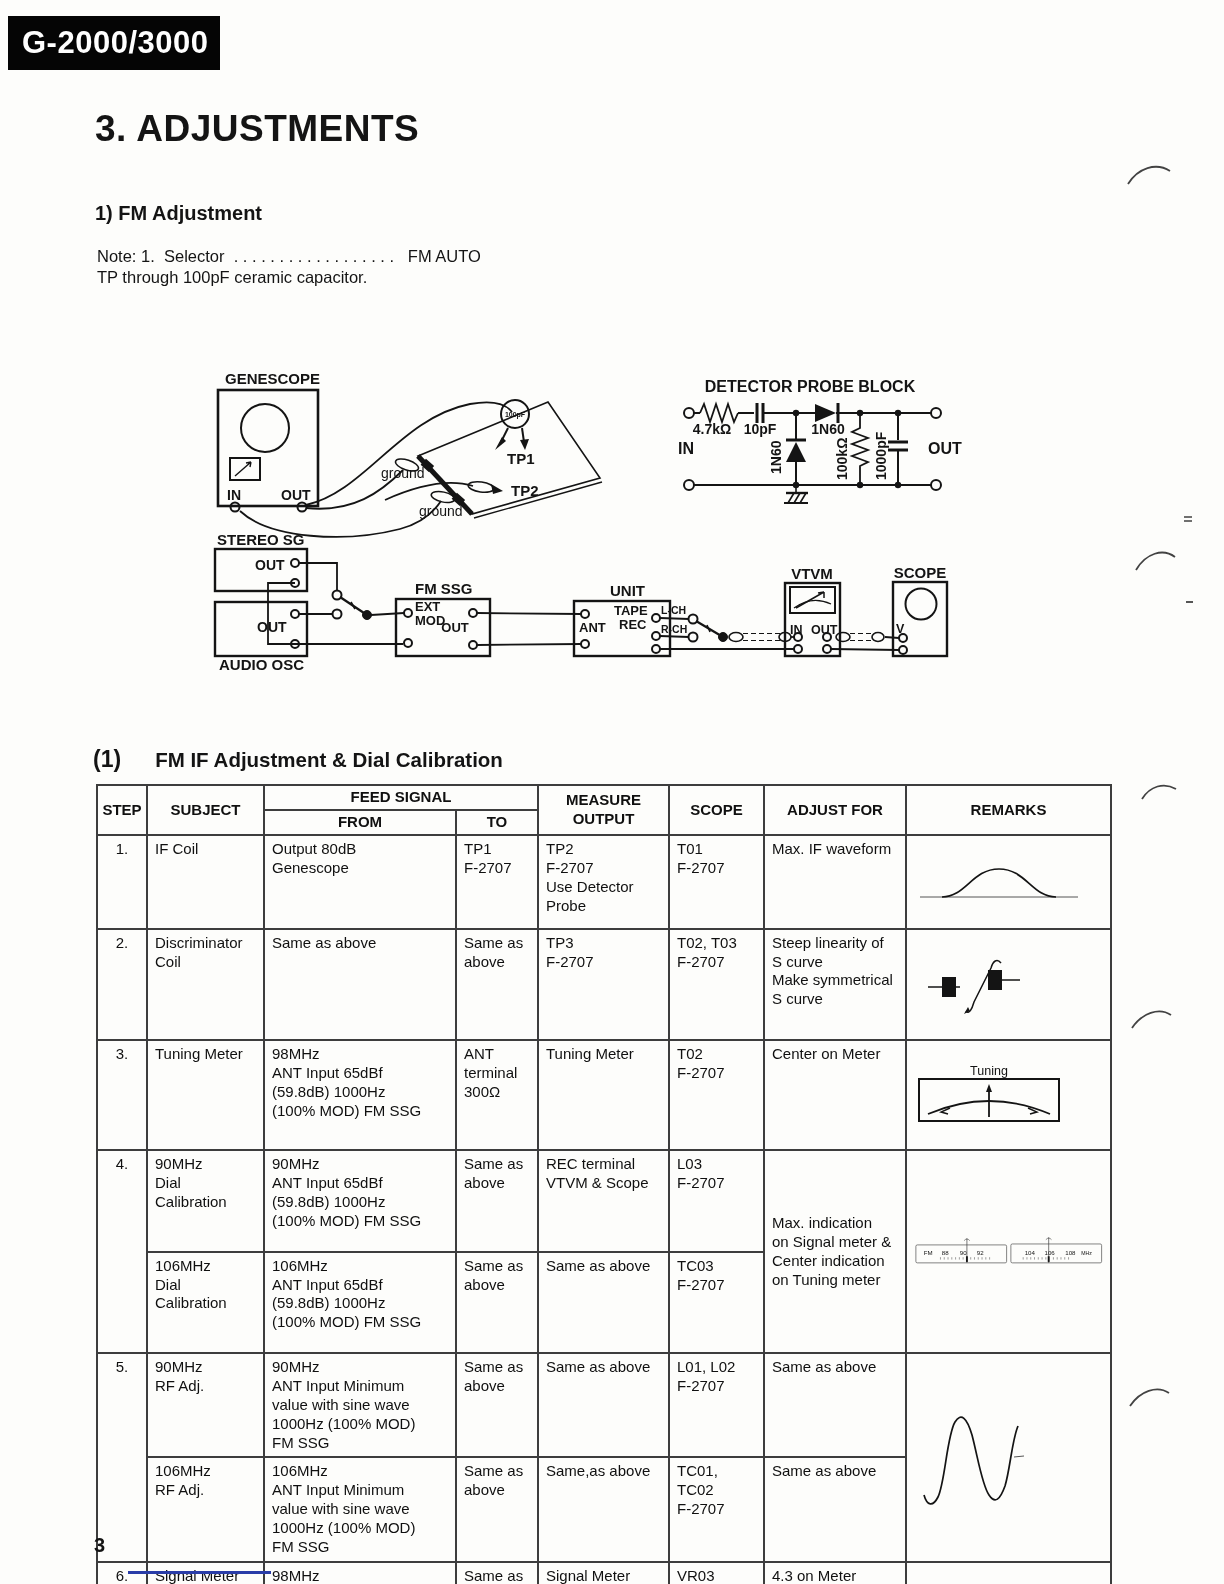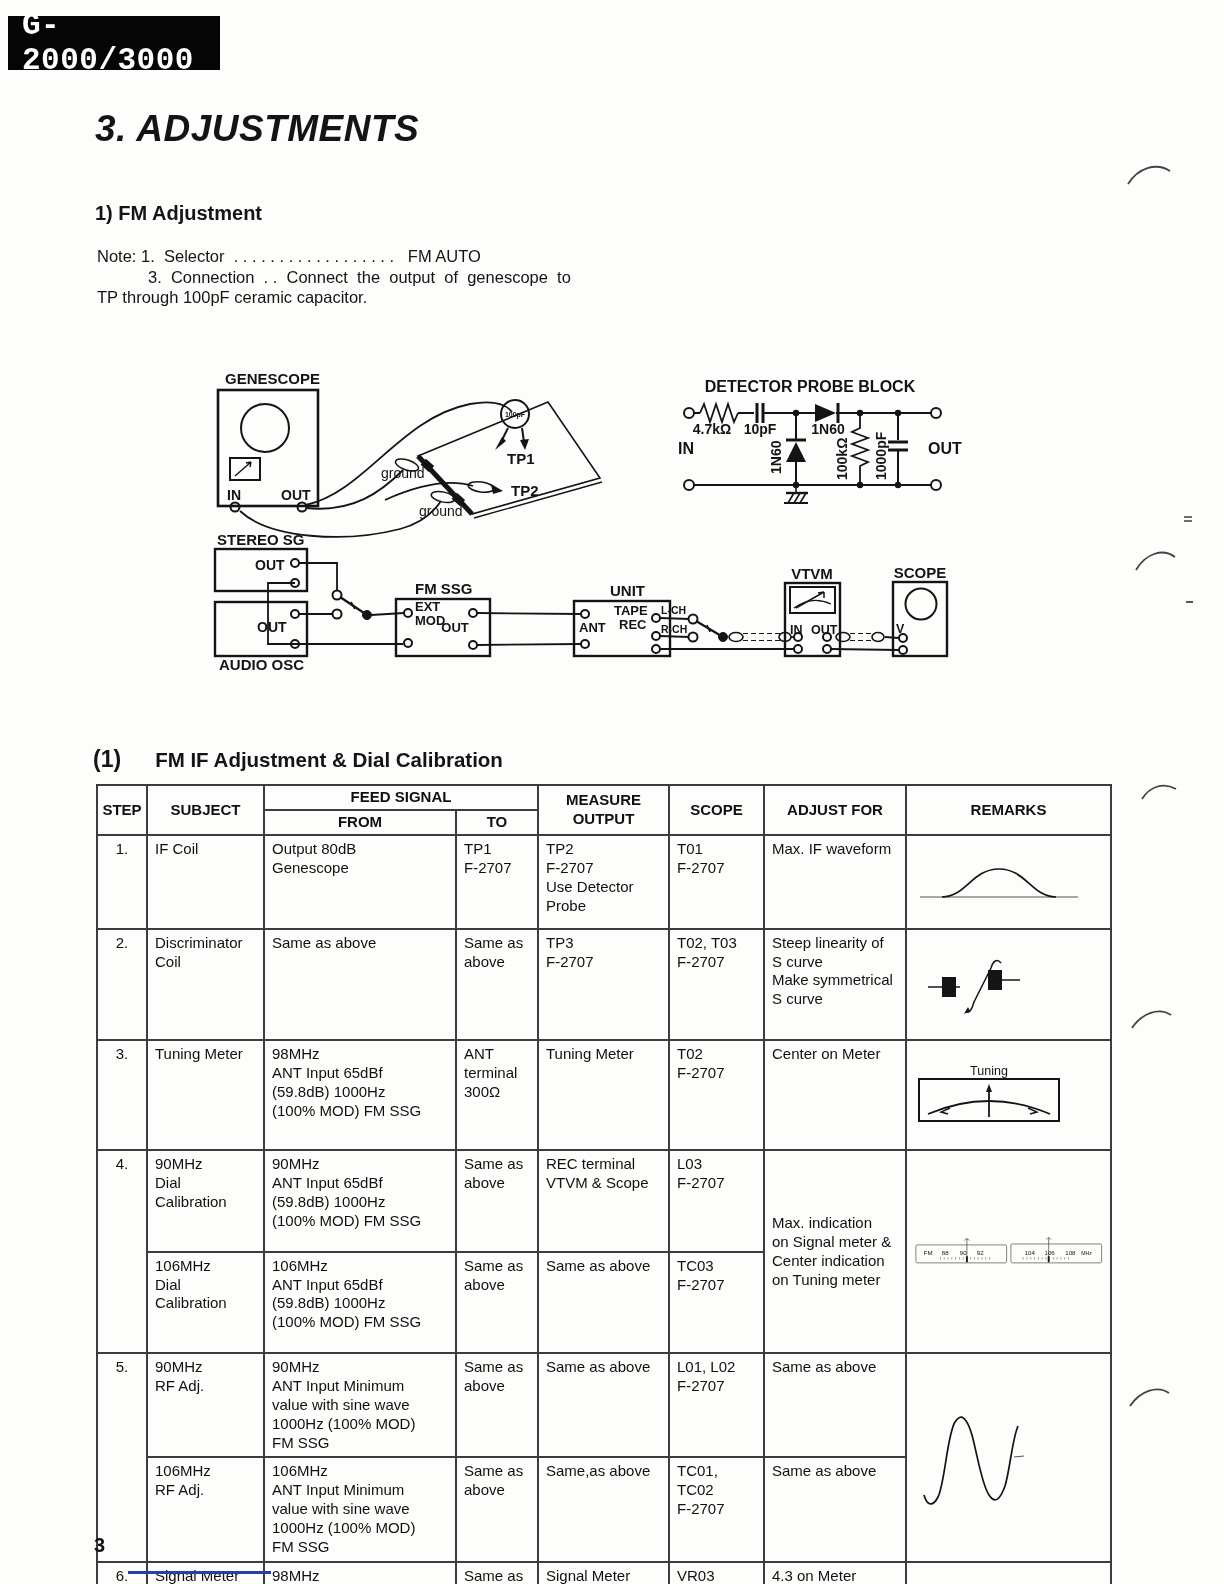--- a/index.html
+++ b/index.html
@@ -1,22 +1,22 @@
 <!DOCTYPE html>
 <html><head>
 <meta charset="utf-8">
 <style>
   html,body{margin:0;padding:0;background:#e8e8e8;}
   #page{position:relative;width:1224px;height:1584px;background:#fdfdfb;overflow:hidden;
         font-family:"Liberation Sans","DejaVu Sans",sans-serif;color:#141414;}
   .abs{position:absolute;}
   .badge{left:8px;top:16px;width:212px;height:54px;background:#050505;color:#fff;
          display:flex;align-items:center;padding-left:14px;box-sizing:border-box;
-         font-size:31px;font-weight:bold;letter-spacing:0.5px;font-family:Liberation Mono, monospace;}
-  .h1{left:95px;top:108px;font-size:37px;font-weight:bold;letter-spacing:0.5px;font-style:italic;}
+         font-size:31px;font-weight:bold;letter-spacing:0.5px;}
+  .h1{left:95px;top:108px;font-size:37px;font-weight:bold;letter-spacing:0.5px;}
   .star-note{left:97px;top:156px;font-size:17.5px;white-space:pre;}
   .h2{left:95px;top:202px;font-size:20px;font-weight:bold;}
   .notes{left:97px;top:246px;font-size:16.5px;line-height:20.5px;}
   .note-line{white-space:pre;}
   .ind1{margin-left:51px;}
   .ind2{}
   svg{display:block;}
   svg text{font-family:"Liberation Sans","DejaVu Sans",sans-serif;fill:#141414;}
   .tbl-title{left:93px;top:746px;display:flex;align-items:baseline;gap:18px;}
   .tbl-title .idx{font-size:23px;font-weight:bold;}
@@ -37,21 +37,20 @@
 
 <div id="page">
 
   <div class="abs badge">G-2000/3000</div>
 
   <div class="abs h1">3. ADJUSTMENTS</div>
   <div class="abs h2">1)  FM Adjustment</div>
 
   <div class="abs notes">
     <div class="note-line">Note: 1.  Selector  . . . . . . . . . . . . . . . . . .   FM AUTO</div>
-    <div class="note-line ind1">3.  Connection  . .  Connect  the  output  of  genescope  to</div>
     <div class="note-line ind2">TP through 100pF ceramic capacitor.</div>
   </div>
 
   <svg class="abs" style="left:185px;top:360px;" width="430" height="200" viewBox="0 0 430 200">
     <g stroke="#141414" fill="none">
       <text x="40" y="24" font-size="15" font-weight="bold" stroke="none" fill="#141414">GENESCOPE</text>
       <rect x="33" y="30" width="100" height="116" stroke-width="2.6"></rect>
       <circle cx="80" cy="68" r="24" stroke-width="2"></circle>
       <rect x="45" y="98" width="30" height="22" stroke-width="2"></rect>
       <path d="M50,116 L66,102 M66,102 l-5,1 M66,102 l-1,5" stroke-width="1.4"></path>

